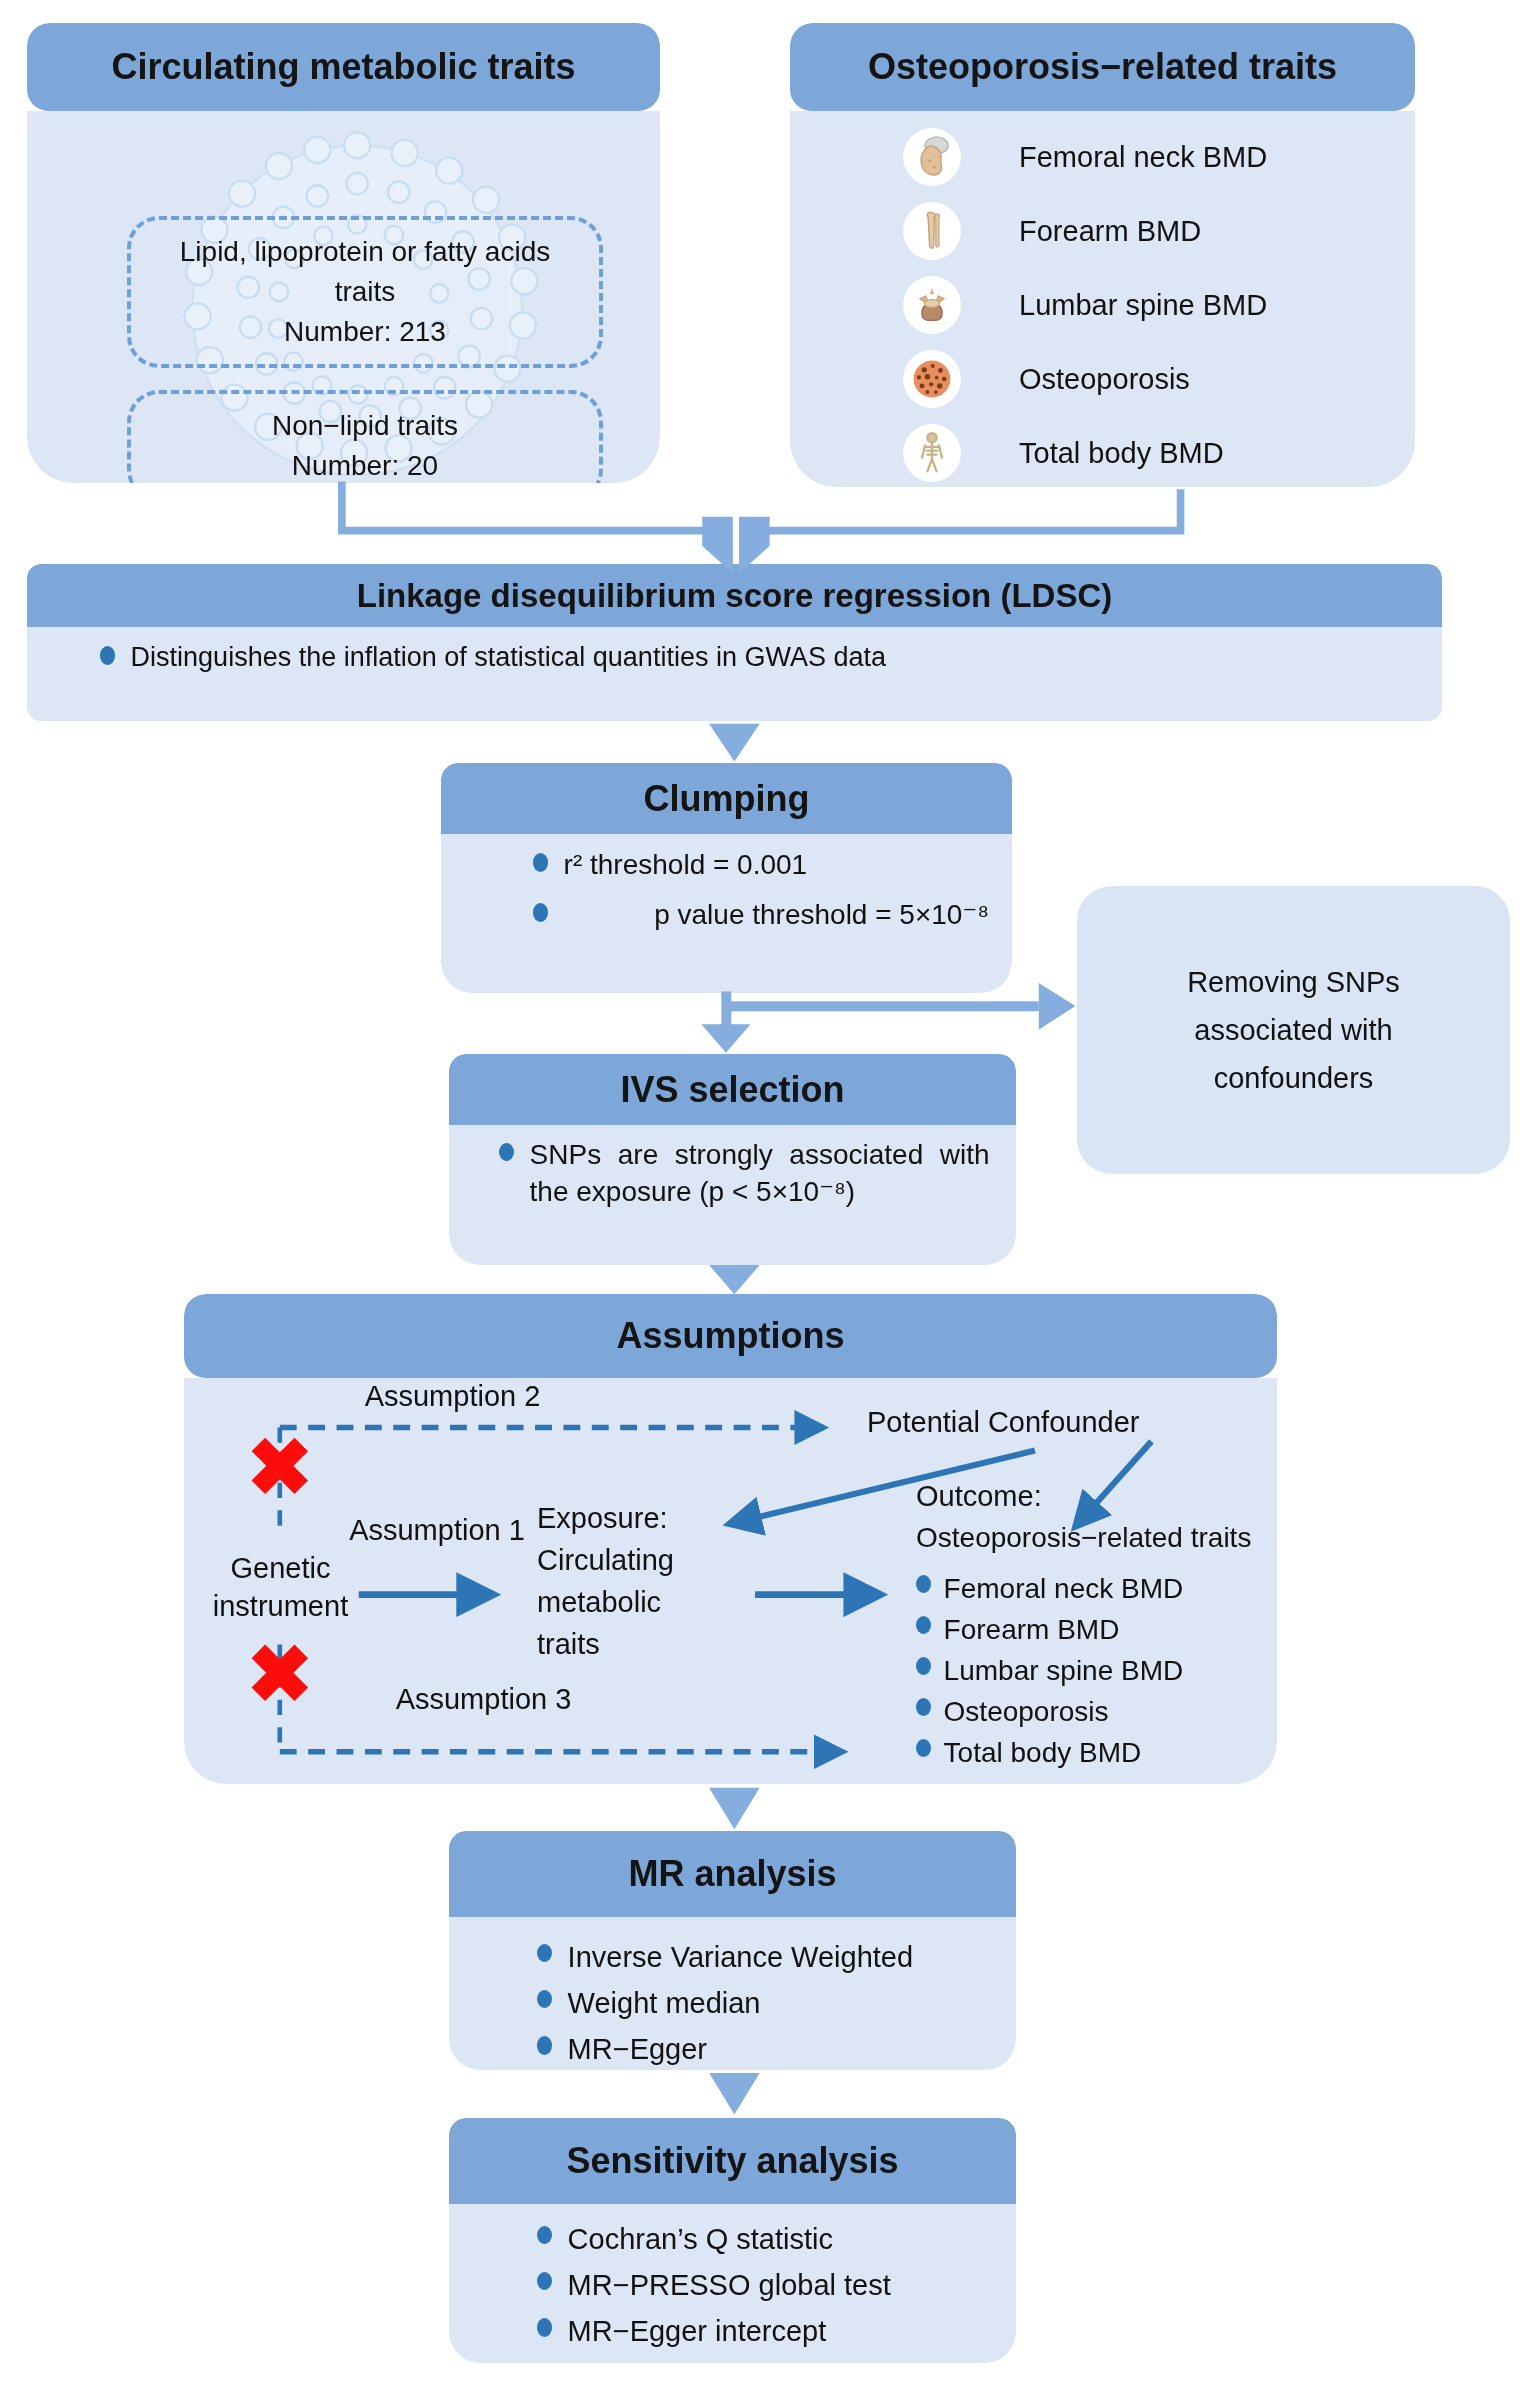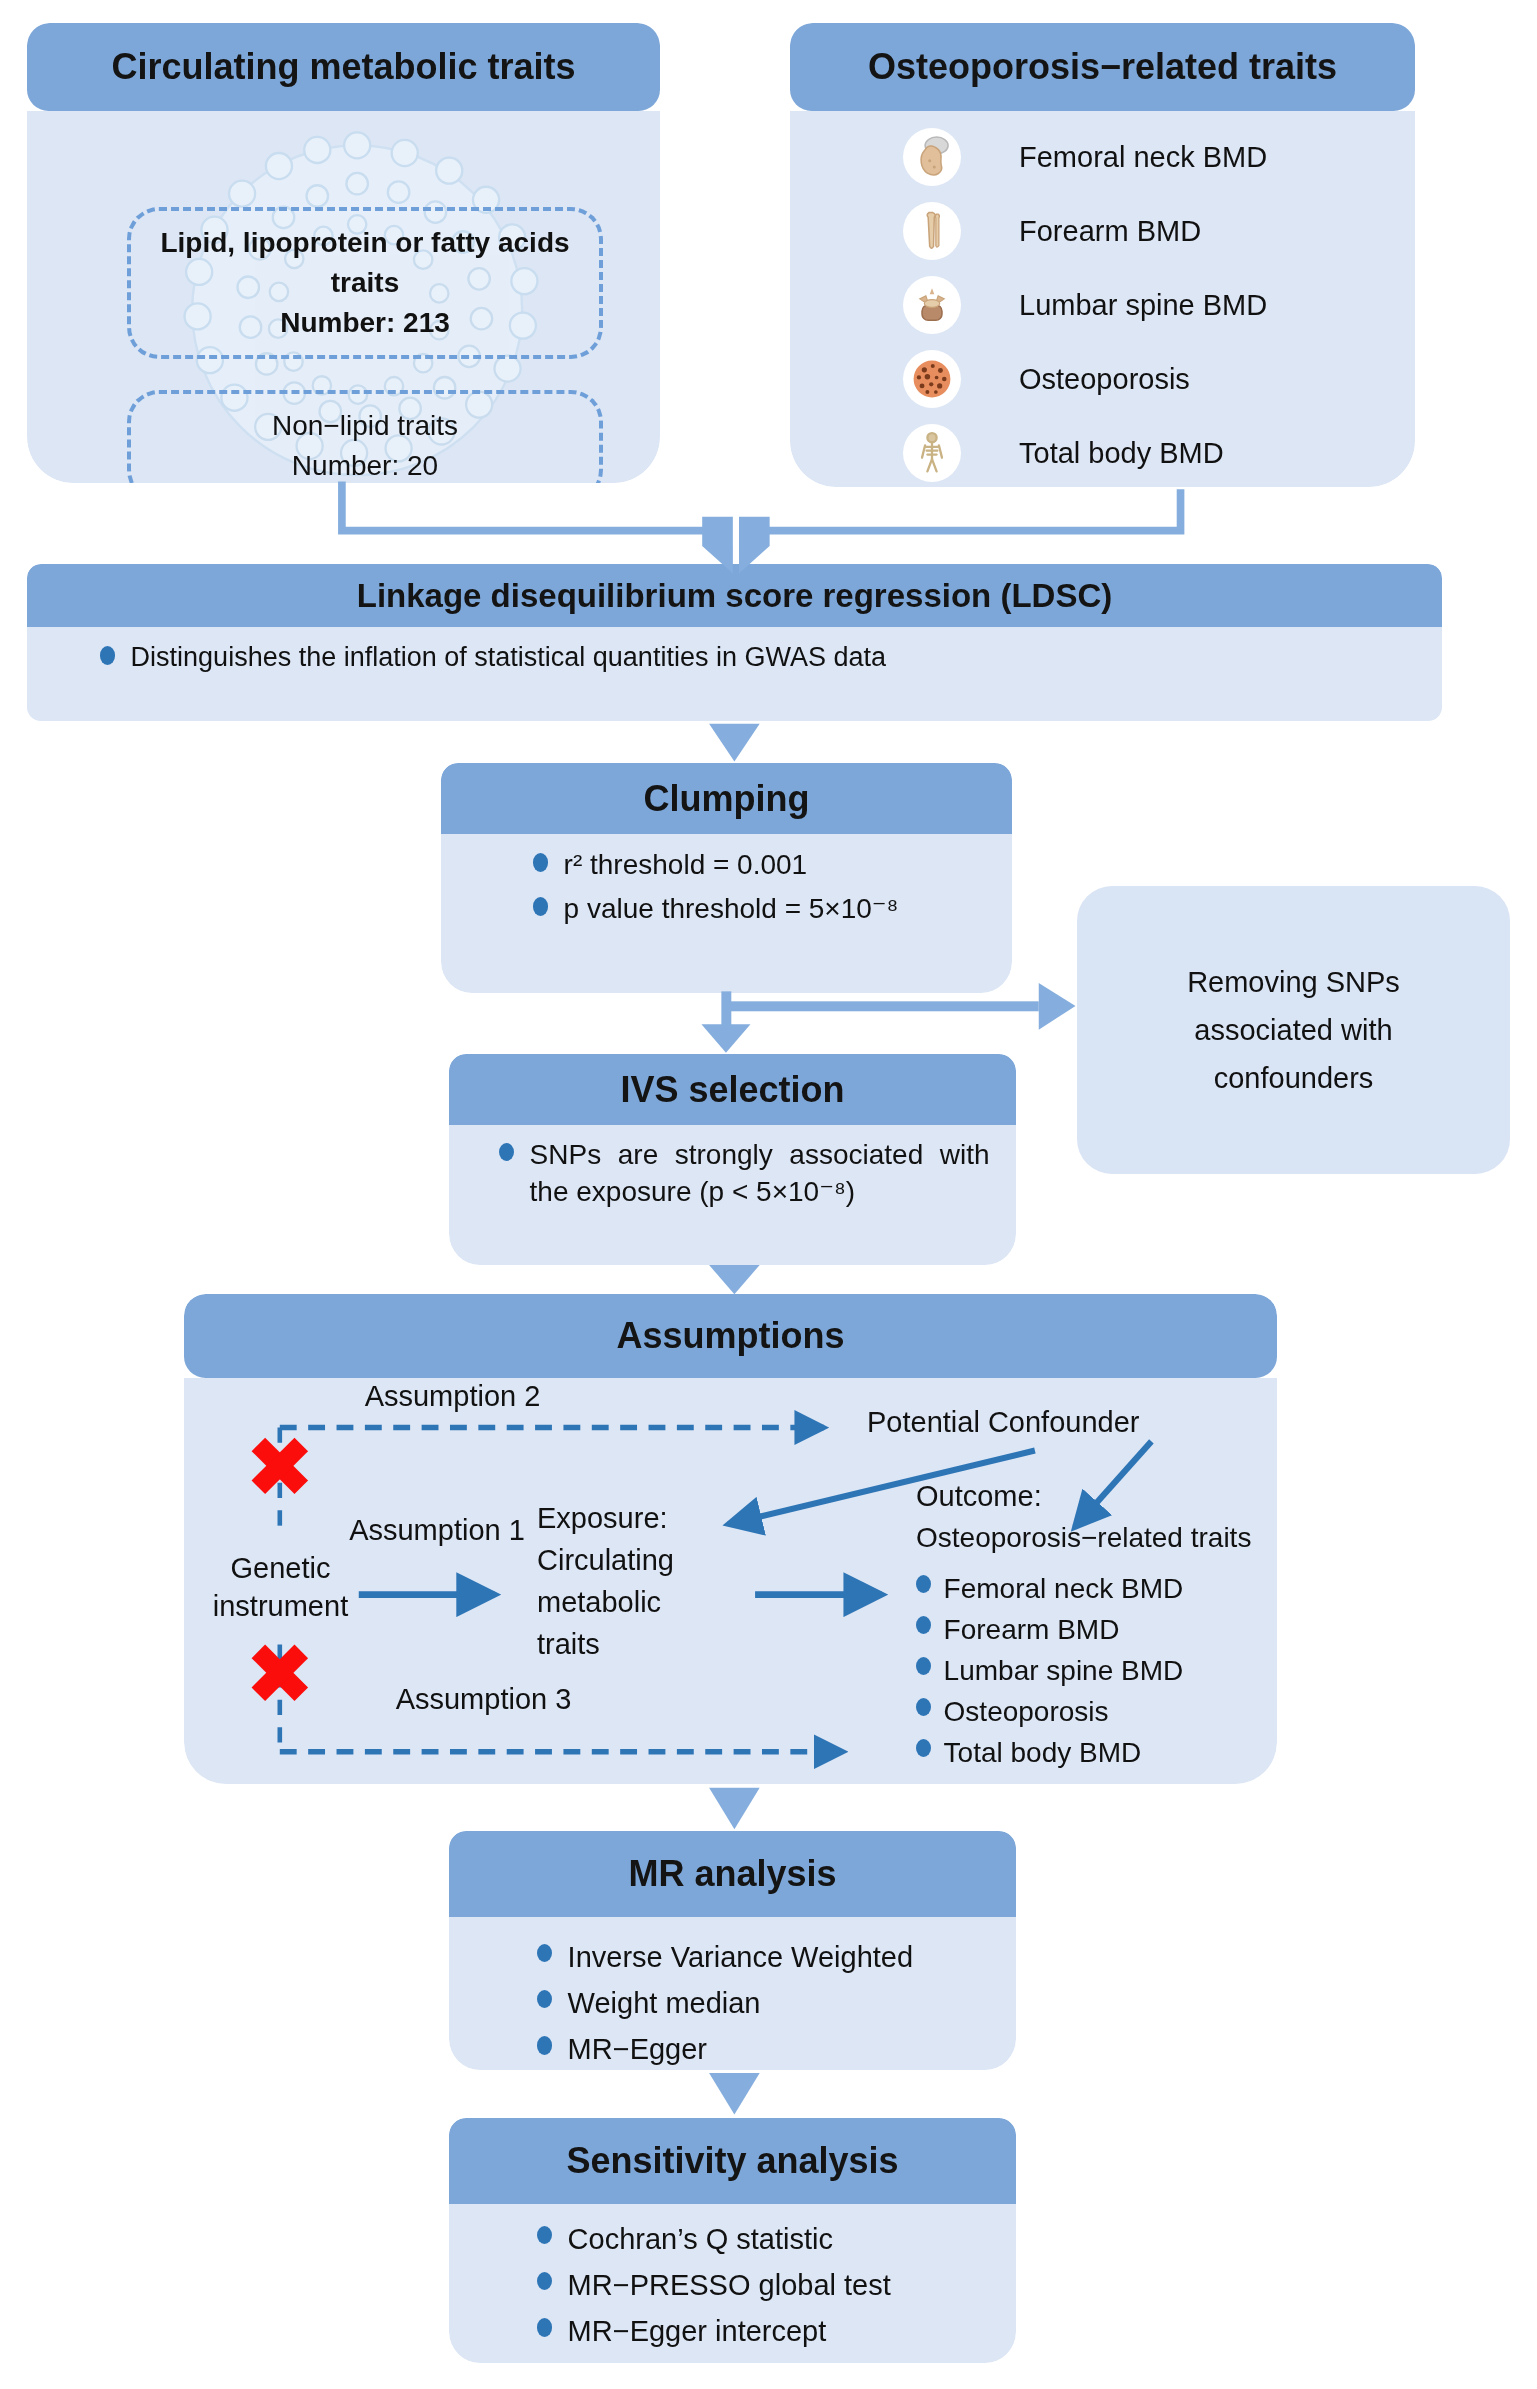--- a/index.html
+++ b/index.html
@@ -104,21 +104,21 @@
           <circle cx="287" cy="324" r="12"></circle>
           <circle cx="288" cy="276" r="12"></circle>
           <circle cx="308" cy="233" r="12"></circle>
           <circle cx="346" cy="203" r="12"></circle>
       </g>
     </svg>
   </div>
   <div class="hdr title47" style="height:88px;border-radius:21.5px;">
     <span>Circulating metabolic traits</span>
   </div>
-  <div class="dashedbox" style="left:100px;top:184px;width:468px;height:144px;font-weight:bold;">
+  <div class="dashedbox" style="left:100px;top:193px;width:468px;height:144px;">
     <span class="pre">Lipid, lipoprotein or fatty acids
 traits
 Number: 213</span>
   </div>
   <div class="dashedbox" style="left:100px;top:367px;width:468px;height:104px;">
     <span class="pre">Non−lipid traits
 Number: 20</span>
   </div>
 </div>
 
@@ -216,21 +216,21 @@
   </div>
 </div>
 
 <div class="panel" style="left:441px;top:763px;width:571px;height:230px;border-radius:17px 17px 31px 31px;">
   <div class="bod" style="top:71px;height:159px;border-radius:0 0 31px 31px;">
     <div style="padding:12.3px 23px 0 92px;">
       <div class="bullet-row">
         <span class="dot"></span>
         <span class="btxt">r² threshold = 0.001</span>
       </div>
-      <div class="bullet-row" style="margin-top:7px;">
+      <div class="bullet-row" style="margin-top:13px;justify-content:space-between;">
         <span class="dot"></span>
         <span class="btxt">p value threshold = 5×10⁻⁸</span>
       </div>
     </div>
   </div>
   <div class="hdr title47" style="height:71px;border-radius:17px 17px 0 0;">
     <span>Clumping</span>
   </div>
 </div>
 

